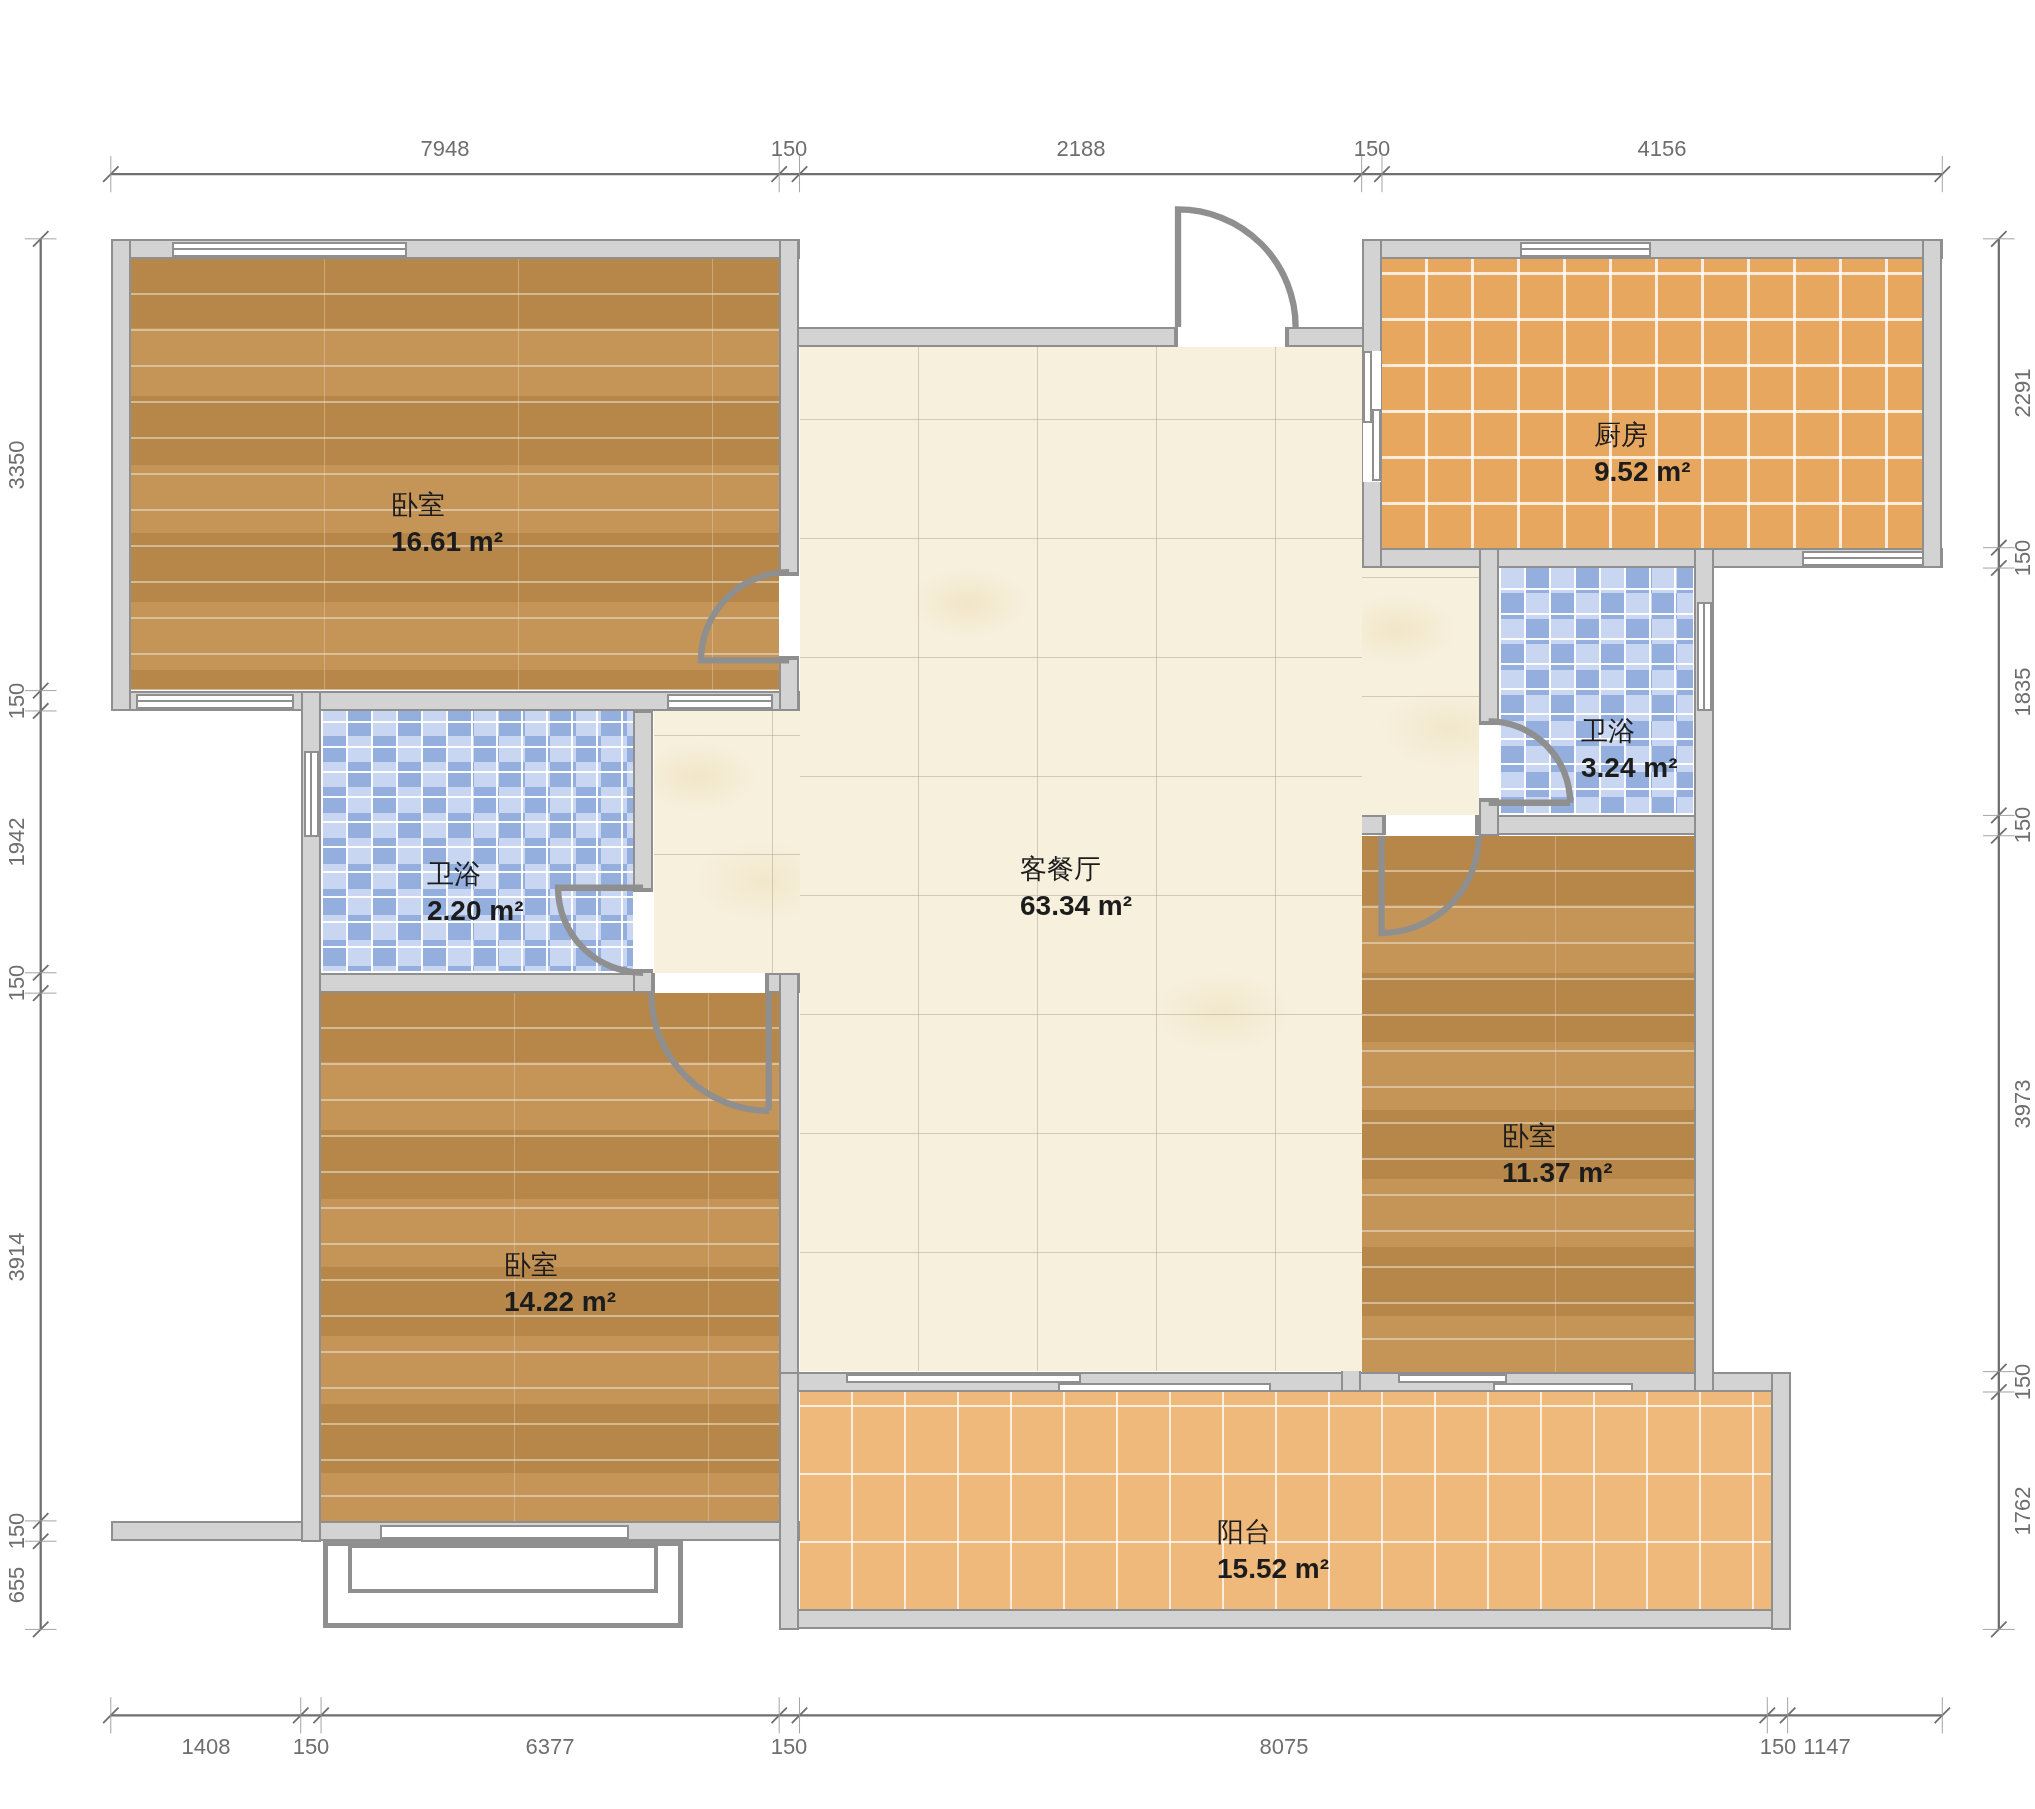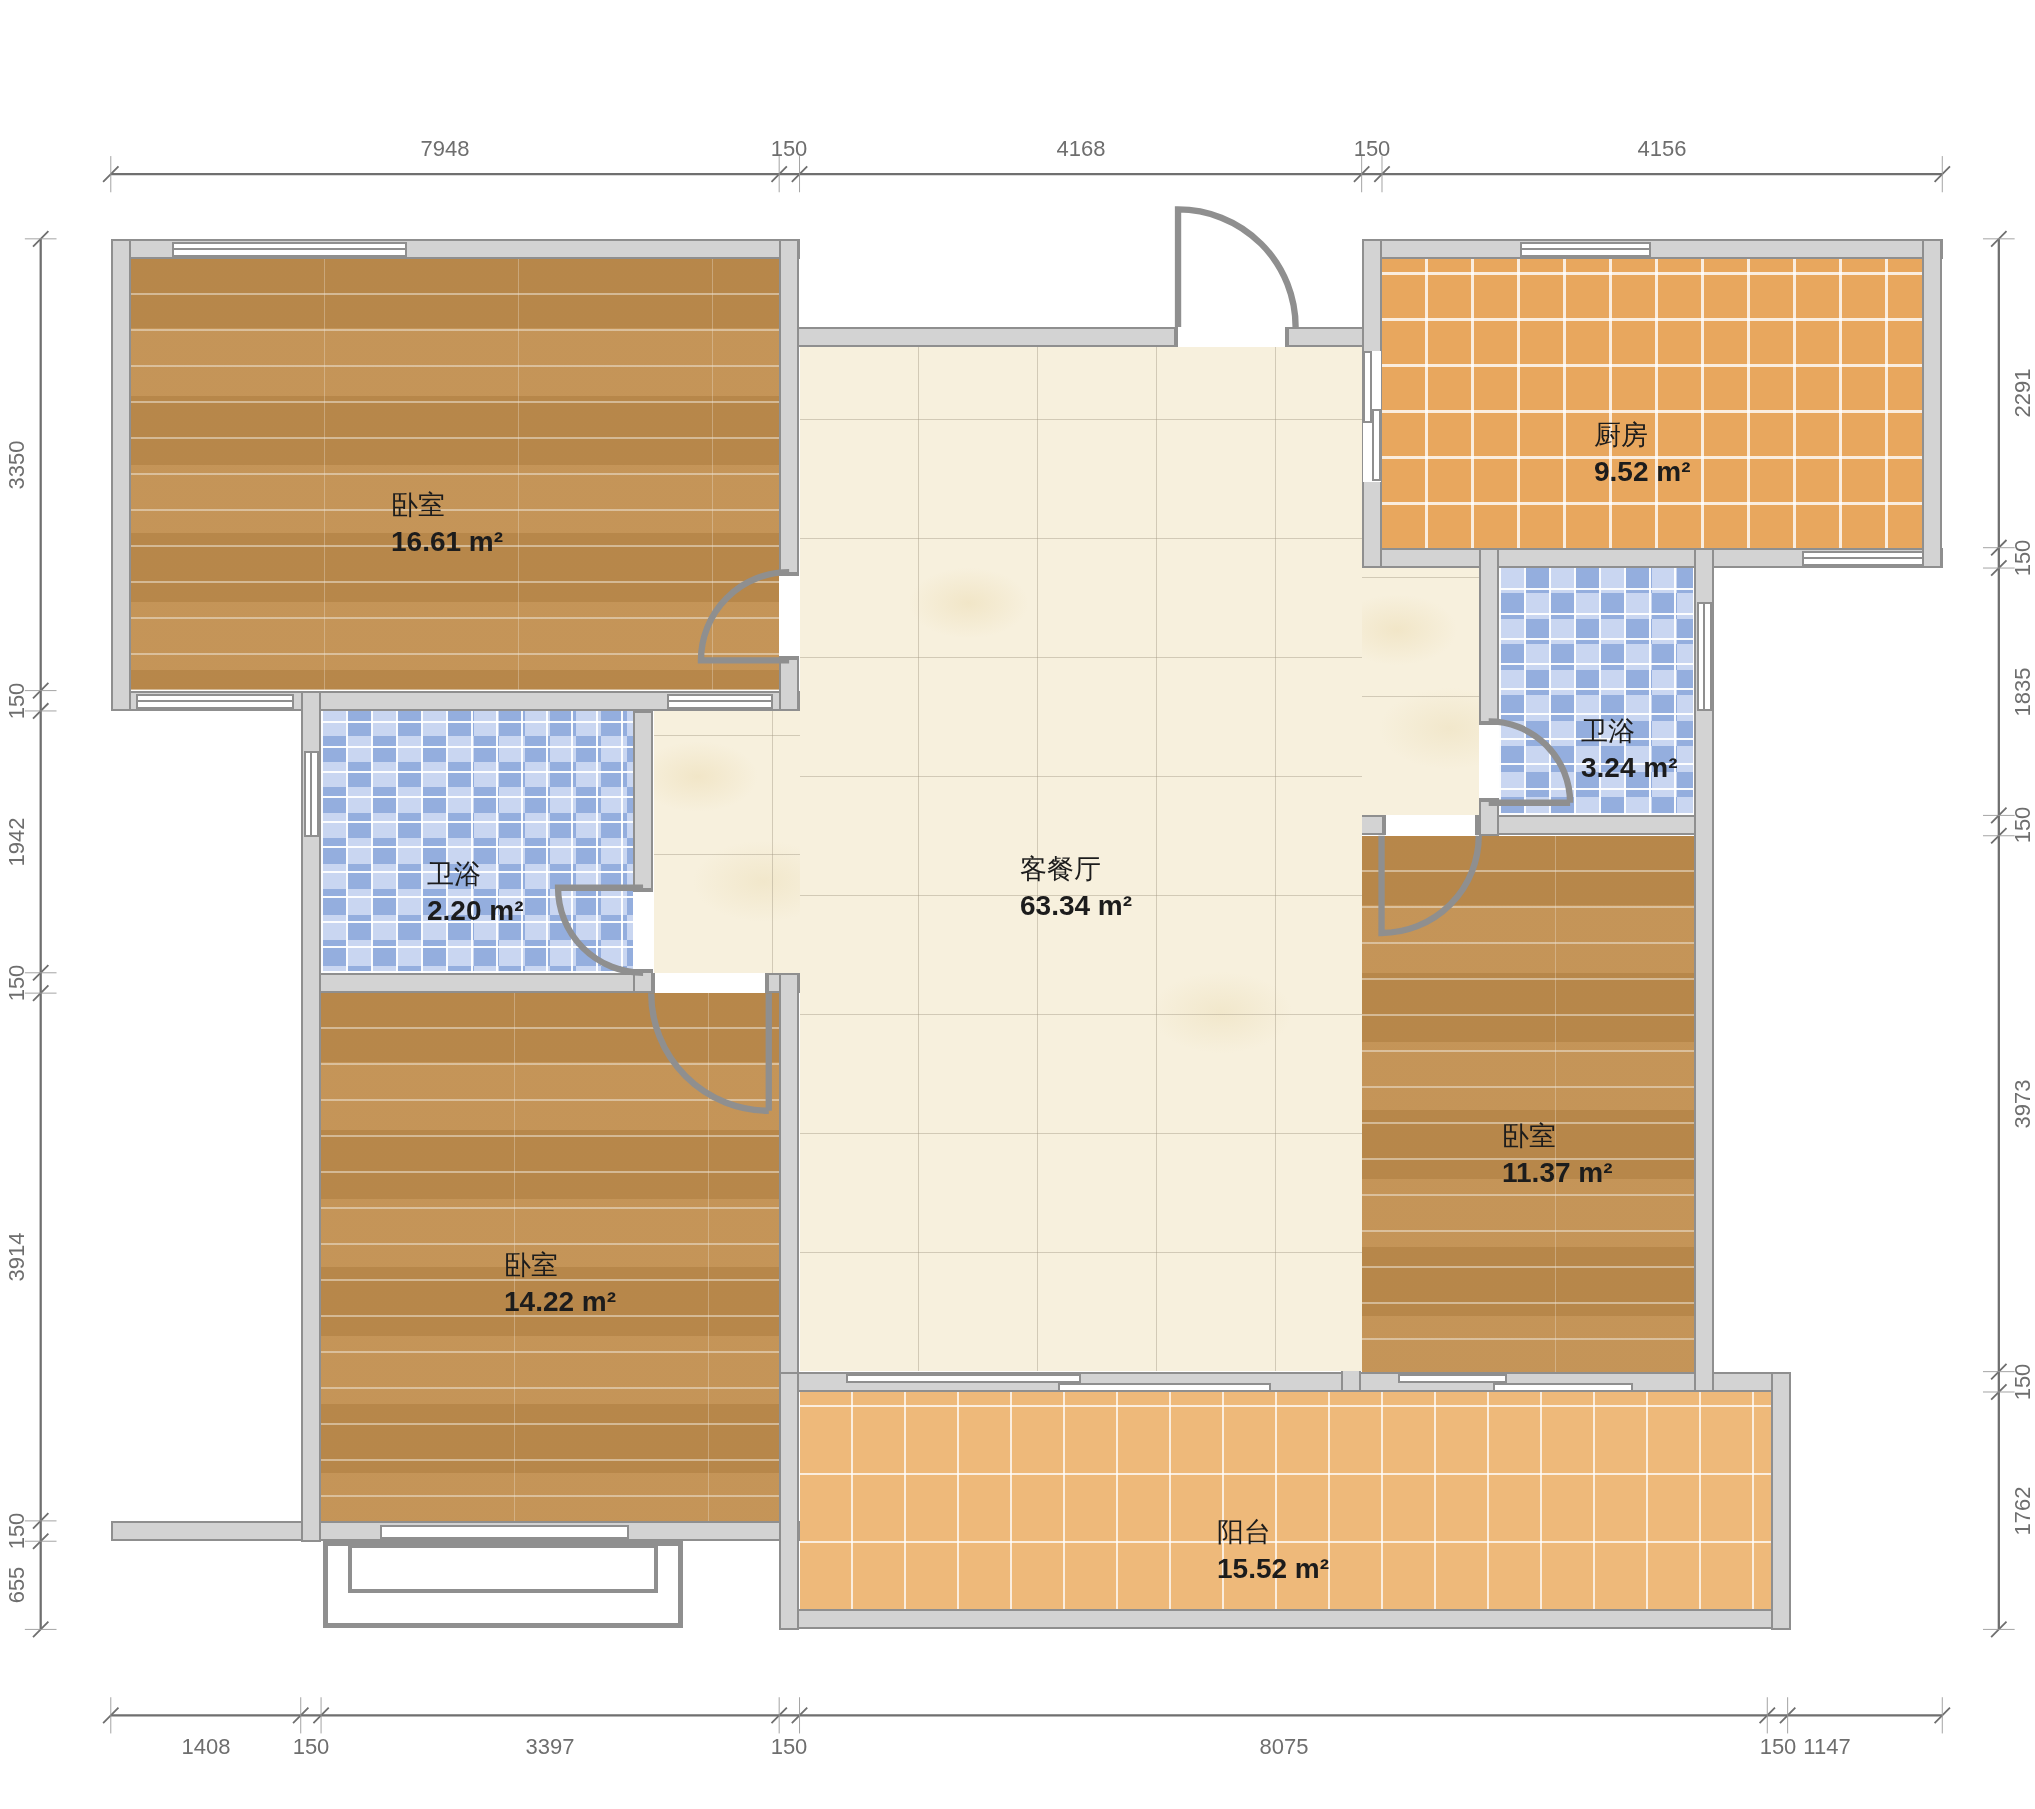--- a/index.html
+++ b/index.html
@@ -192,27 +192,27 @@
   <div class="rn">卧室</div>
   <div class="ra">11.37 m²</div>
 </div>
 <div class="rlabel" style="left:1217px;top:1488px;">
   <div class="rn">阳台</div>
   <div class="ra">15.52 m²</div>
 </div>
 
 <span class="dim" style="left:445px;top:149px;">7948</span>
 <span class="dim" style="left:789px;top:149px;">150</span>
-<span class="dim" style="left:1081px;top:149px;">4168</span>
+<span class="dim" style="left:1081px;top:149px;">2188</span>
 <span class="dim" style="left:1372px;top:149px;">150</span>
 <span class="dim" style="left:1662px;top:149px;">4156</span>
 
 <span class="dim" style="left:206px;top:1747px;">1408</span>
 <span class="dim" style="left:311px;top:1747px;">150</span>
-<span class="dim" style="left:550px;top:1747px;">3397</span>
+<span class="dim" style="left:550px;top:1747px;">6377</span>
 <span class="dim" style="left:789px;top:1747px;">150</span>
 <span class="dim" style="left:1284px;top:1747px;">8075</span>
 <span class="dim" style="left:1778px;top:1747px;">150</span>
 <span class="dim" style="left:1827px;top:1747px;">1147</span>
 
 <span class="dim dim-l" style="left:17px;top:465px;">3350</span>
 <span class="dim dim-l" style="left:17px;top:701px;">150</span>
 <span class="dim dim-l" style="left:17px;top:842px;">1942</span>
 <span class="dim dim-l" style="left:17px;top:983px;">150</span>
 <span class="dim dim-l" style="left:17px;top:1257px;">3914</span>

